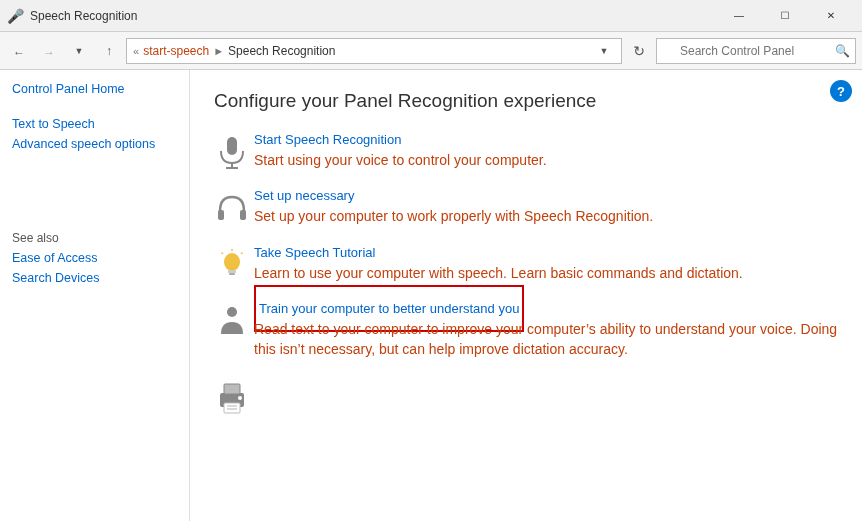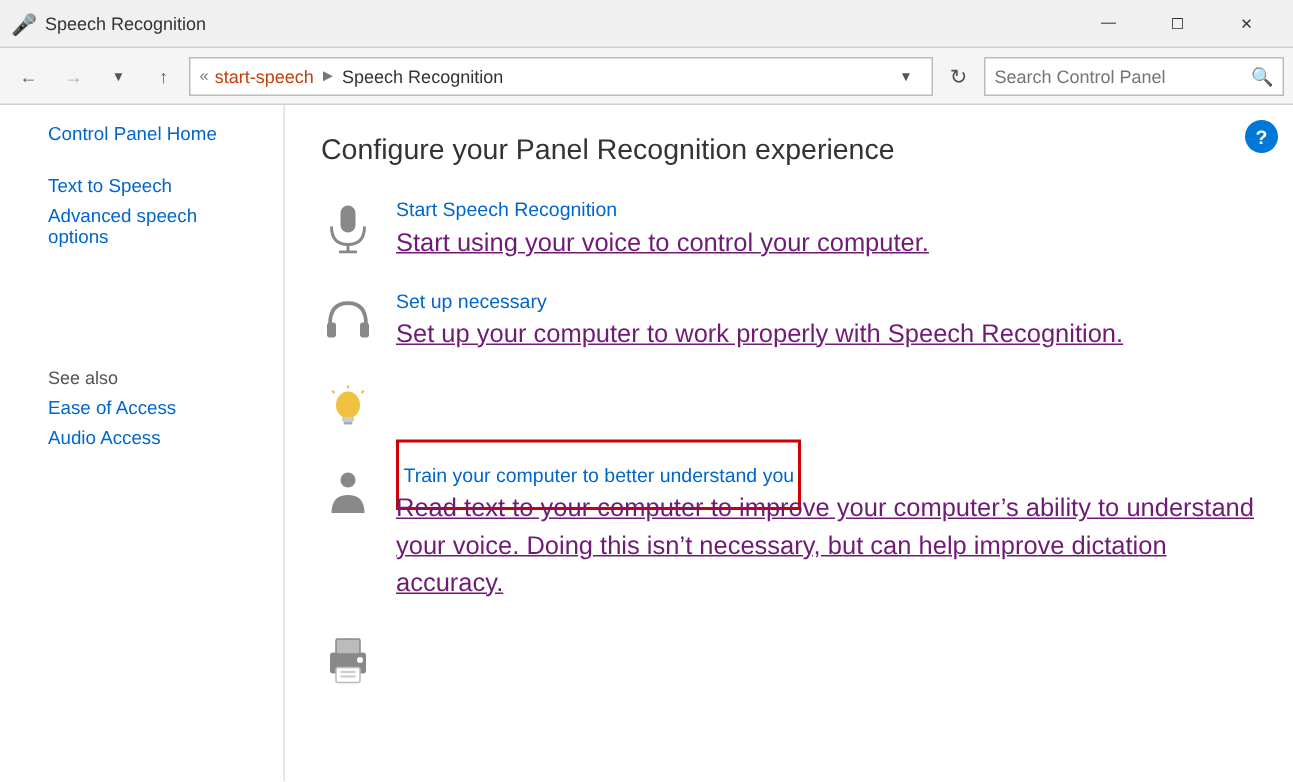--- a/index.html
+++ b/index.html
@@ -103,21 +103,21 @@
       justify-content: center;
       color: #555;
     }
     .search-box {
       width: 200px;
       height: 26px;
       border: 1px solid #bbb;
       background: #fff;
       display: flex;
       align-items: center;
-      padding: 0 6px;
+      padding: 0 23px;
     }
     .search-input {
       border: none;
       outline: none;
       flex: 1;
       font-size: 12px;
       color: #aaa;
       background: transparent;
     }
     .search-icon-btn {
@@ -147,21 +147,21 @@
     
     .main-layout {
       display: flex;
       height: calc(521px - 32px - 38px);
     }
 
     
     .sidebar {
       width: 190px;
       border-right: 1px solid #e0e0e0;
-      padding: 12px 32px;
+      padding: 12px 12px;
       background: #fff;
       flex-shrink: 0;
     }
     .sidebar-link {
       color: #0066cc;
       text-decoration: none;
       font-size: 12.5px;
       display: block;
       margin-bottom: 6px;
       cursor: pointer;
@@ -184,21 +184,21 @@
     .page-title {
       font-size: 19px;
       font-weight: 300;
       color: #333;
       margin-bottom: 20px;
     }
     .item-row {
       display: flex;
       align-items: flex-start;
       margin-bottom: 18px;
-      gap: 14px;
+      gap: 4px;
     }
     .item-icon {
       width: 36px;
       height: 36px;
       flex-shrink: 0;
       display: flex;
       align-items: center;
       justify-content: center;
       margin-top: 2px;
     }
@@ -208,25 +208,24 @@
       text-decoration: none;
       font-size: 13px;
       cursor: pointer;
       display: inline;
     }
     .item-link.highlighted {
       border: 2px solid #c00;
       padding: 14px 3px;
     }
     .item-desc {
-      font-size: 17px;
-      color: #701a75;
+      font-size: 14px;
+      color: #c2410c;
       margin-top: 3px;
       line-height: 1.45;
-      text-decoration: underline;
     }
   </style>
 </head>
 <body>
 
 <div class="title-bar">
   <span class="title-bar-icon">🎤</span>
   <span class="title-bar-text">Speech Recognition</span>
   <div class="title-bar-controls">
     <button class="title-btn">—</button>
@@ -258,21 +257,21 @@
 
   <div class="sidebar">
     <a class="sidebar-link">Control Panel Home</a>
     <br>
     <a class="sidebar-link">Text to Speech</a>
     <a class="sidebar-link">Advanced speech options</a>
 
     <div style="margin-top: 80px;">
       <div class="sidebar-section-title">See also</div>
       <a class="sidebar-link">Ease of Access</a>
-      <a class="sidebar-link">Audio Access</a>
+      <a class="sidebar-link">Search Devices</a>
     </div>
   </div>
 
   <div class="content-area" style="position:relative;">
 
     <div class="help-btn" style="position:absolute;right:10px;top:10px;">?</div>
 
     <h1 class="page-title">Configure your Panel Recognition experience</h1>
 
     <div class="item-row">
@@ -309,20 +308,22 @@
         <svg width="34" height="34" viewBox="0 0 34 34">
           <ellipse cx="17" cy="14" rx="8" ry="9" fill="#f0c040"></ellipse>
           <rect x="13" y="22" width="8" height="3" rx="1" fill="#ccc"></rect>
           <rect x="14" y="25" width="6" height="2" rx="1" fill="#aaa"></rect>
           <line x1="17" y1="3" x2="17" y2="1" stroke="#f0c040" stroke-width="1.5"></line>
           <line x1="8" y1="6" x2="6.5" y2="4.5" stroke="#f0c040" stroke-width="1.5"></line>
           <line x1="26" y1="6" x2="27.5" y2="4.5" stroke="#f0c040" stroke-width="1.5"></line>
         </svg>
       </div>
       <div class="item-text">
+        <a class="item-link">Take Speech Tutorial</a>
+        <div class="item-desc">Learn to use your computer with speech. Learn basic commands and dictation.</div>
       </div>
     </div>
 
     <div class="item-row">
       <div class="item-icon">
         <svg width="34" height="34" viewBox="0 0 34 34">
           <circle cx="17" cy="8" r="5" fill="#888"></circle>
           <path d="M6 30 Q6 18 17 18 Q28 18 28 30" fill="#888"></path>
         </svg>
       </div>

